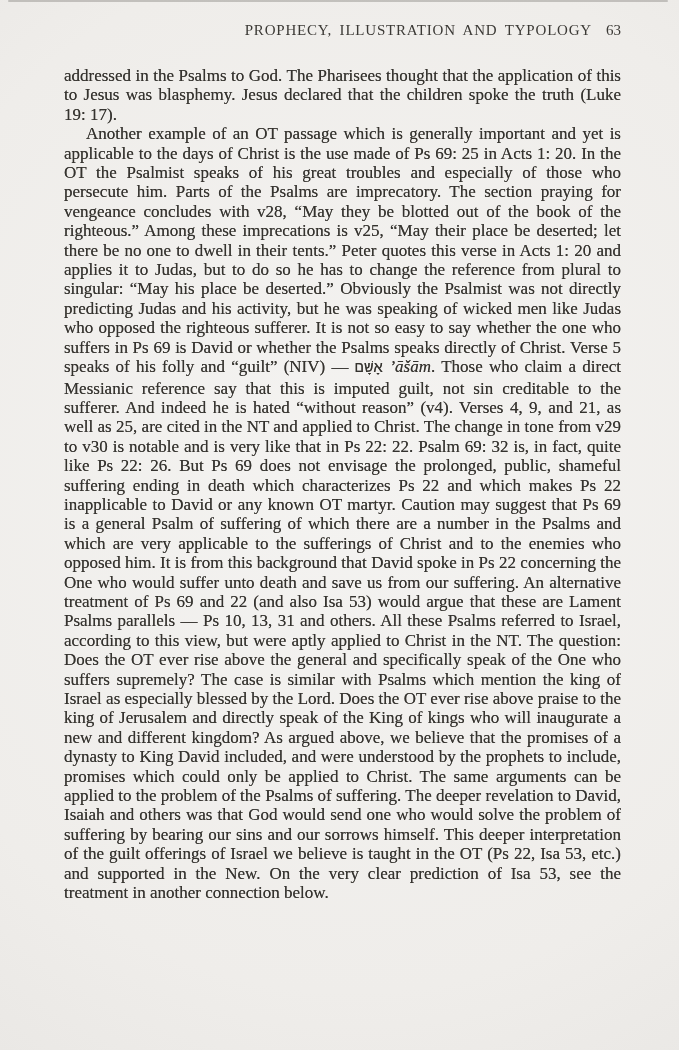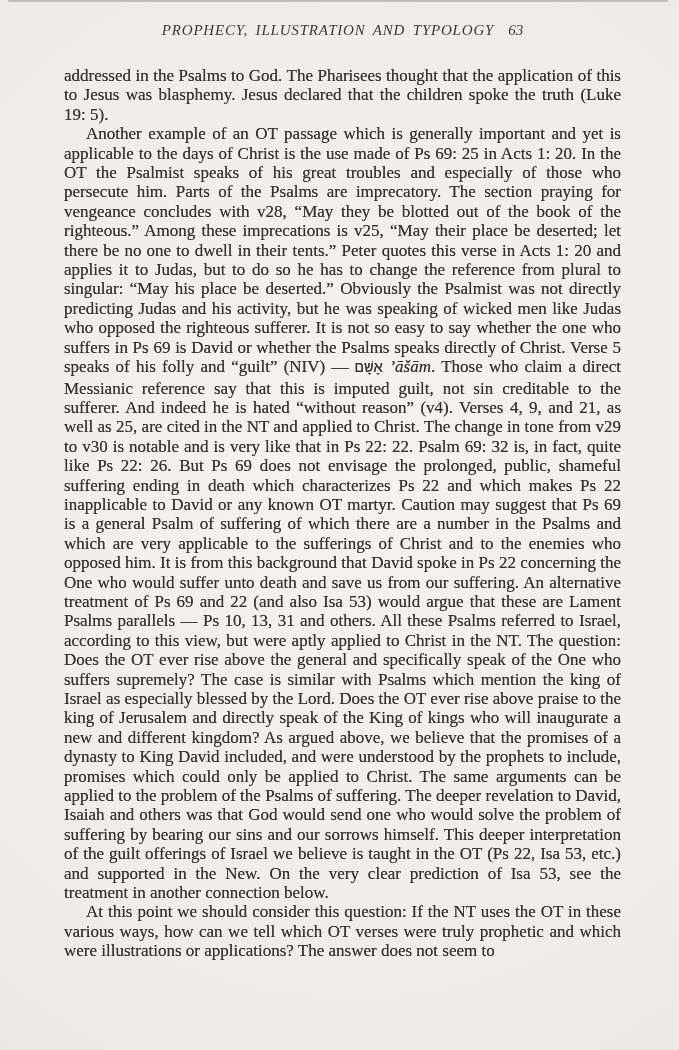--- a/index.html
+++ b/index.html
@@ -23,22 +23,21 @@
     width: 660px;
     height: 2px;
     background: rgba(140, 137, 133, 0.45);
     border-radius: 1px;
   }
   .running-head {
     position: absolute;
     top: 22px;
     left: 64px;
     width: 557px;
-    text-align: center;
-    font-style: italic;
+    text-align: right;
     font-size: 15px;
     letter-spacing: 0.8px;
     word-spacing: 3px;
     color: #3b3935;
     white-space: nowrap;
   }
   .running-head .head-page-num {
     margin-left: 14px;
     letter-spacing: 0;
   }
@@ -71,17 +70,16 @@
 </style>
 </head>
 <body>
 
 <div class="scan-page">
   <div class="scan-edge-line"></div>
 
   <div class="running-head"><span class="head-title">PROPHECY, ILLUSTRATION AND TYPOLOGY</span><span class="head-page-num">63</span></div>
 
   <div class="body-text">
-    <p class="para no-indent">addressed in the Psalms to God. The Pharisees thought that the application of this to Jesus was blasphemy. Jesus declared that the children spoke the truth (Luke 19: 5).</p>
+    <p class="para no-indent">addressed in the Psalms to God. The Pharisees thought that the application of this to Jesus was blasphemy. Jesus declared that the children spoke the truth (Luke 19: 17).</p>
     <p class="para indent"><span>Another example of an OT passage which is generally important and yet is applicable to the days of Christ is the use made of Ps 69: 25 in Acts 1: 20. In the OT the Psalmist speaks of his great troubles and especially of those who persecute him. Parts of the Psalms are imprecatory. The section praying for vengeance concludes with v28, “May they be blotted out of the book of the righteous.” Among these imprecations is v25, “May their place be deserted; let there be no one to dwell in their tents.” Peter quotes this verse in Acts 1: 20 and applies it to Judas, but to do so he has to change the reference from plural to singular: “May his place be deserted.” Obviously the Psalmist was not directly predicting Judas and his activity, but he was speaking of wicked men like Judas who opposed the righteous sufferer. It is not so easy to say whether the one who suffers in Ps 69 is David or whether the Psalms speaks directly of Christ. Verse 5 speaks of his folly and “guilt” (NIV) — </span><span class="hebrew">אָשָׁם</span><span class="translit"> ’āšām</span><span>. Those who claim a direct Messianic reference say that this is imputed guilt, not sin creditable to the sufferer. And indeed he is hated “without reason” (v4). Verses 4, 9, and 21, as well as 25, are cited in the NT and applied to Christ. The change in tone from v29 to v30 is notable and is very like that in Ps 22: 22. Psalm 69: 32 is, in fact, quite like Ps 22: 26. But Ps 69 does not envisage the prolonged, public, shameful suffering ending in death which characterizes Ps 22 and which makes Ps 22 inapplicable to David or any known OT martyr. Caution may suggest that Ps 69 is a general Psalm of suffering of which there are a number in the Psalms and which are very applicable to the sufferings of Christ and to the enemies who opposed him. It is from this background that David spoke in Ps 22 concerning the One who would suffer unto death and save us from our suffering. An alternative treatment of Ps 69 and 22 (and also Isa 53) would argue that these are Lament Psalms parallels — Ps 10, 13, 31 and others. All these Psalms referred to Israel, according to this view, but were aptly applied to Christ in the NT. The question: Does the OT ever rise above the general and specifically speak of the One who suffers supremely? The case is similar with Psalms which mention the king of Israel as especially blessed by the Lord. Does the OT ever rise above praise to the king of Jerusalem and directly speak of the King of kings who will inaugurate a new and different kingdom? As argued above, we believe that the promises of a dynasty to King David included, and were understood by the prophets to include, promises which could only be applied to Christ. The same arguments can be applied to the problem of the Psalms of suffering. The deeper revelation to David, Isaiah and others was that God would send one who would solve the problem of suffering by bearing our sins and our sorrows himself. This deeper interpretation of the guilt offerings of Israel we believe is taught in the OT (Ps 22, Isa 53, etc.) and supported in the New. On the very clear prediction of Isa 53, see the treatment in another connection below.</span></p>
-    <p class="para indent">At this point we should consider this question: If the NT uses the OT in these various ways, how can we tell which OT verses were truly prophetic and which were illustrations or applications? The answer does not seem to</p>
   </div>
 </div>
 
 </body></html>

